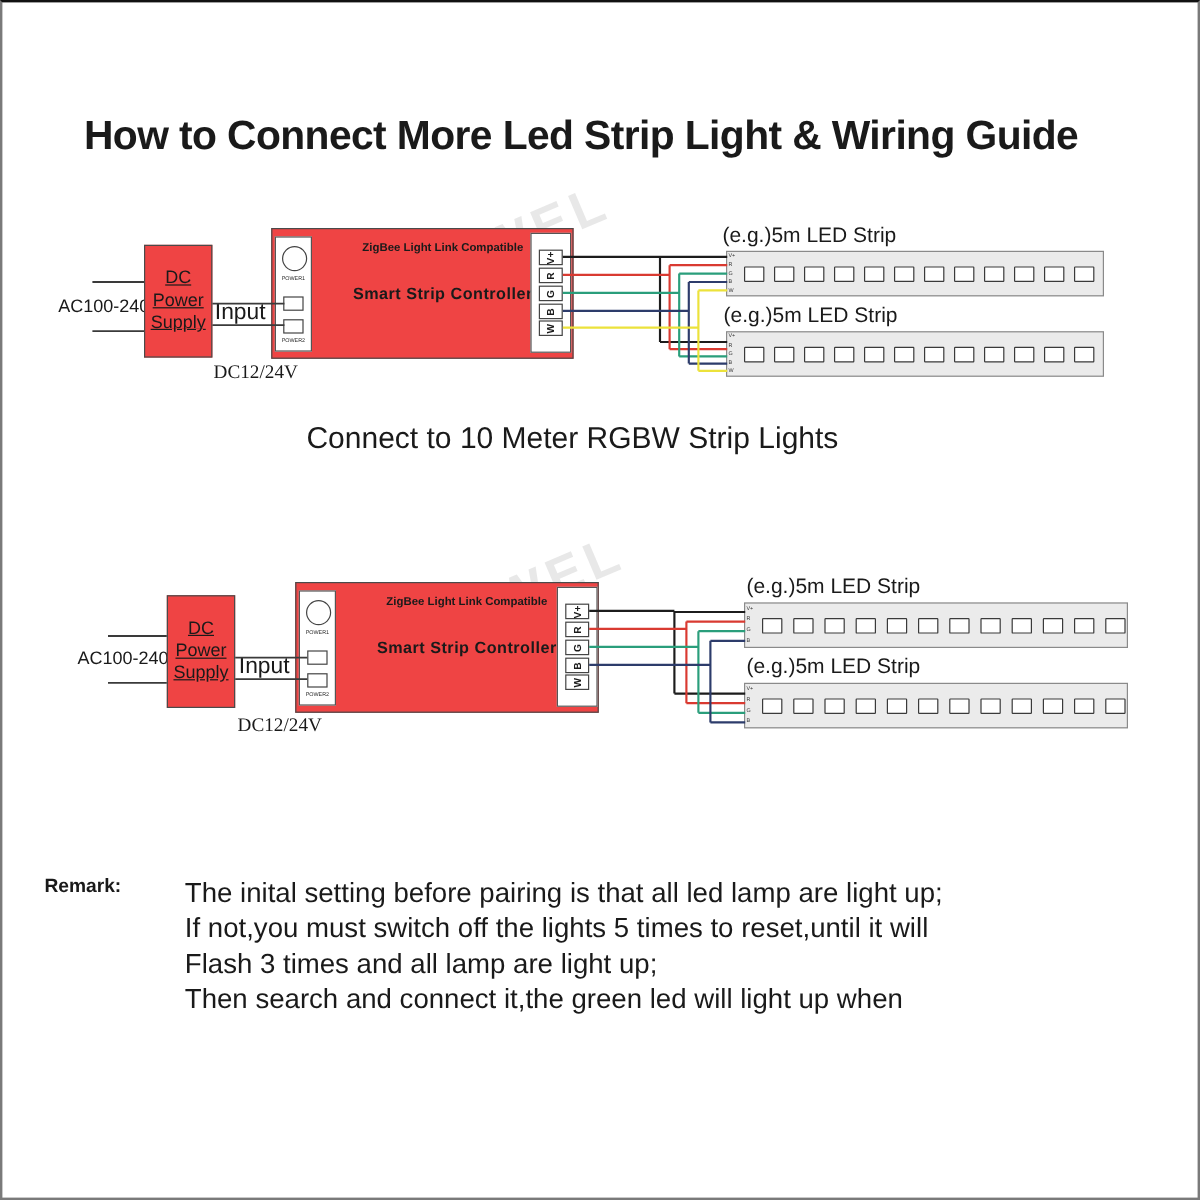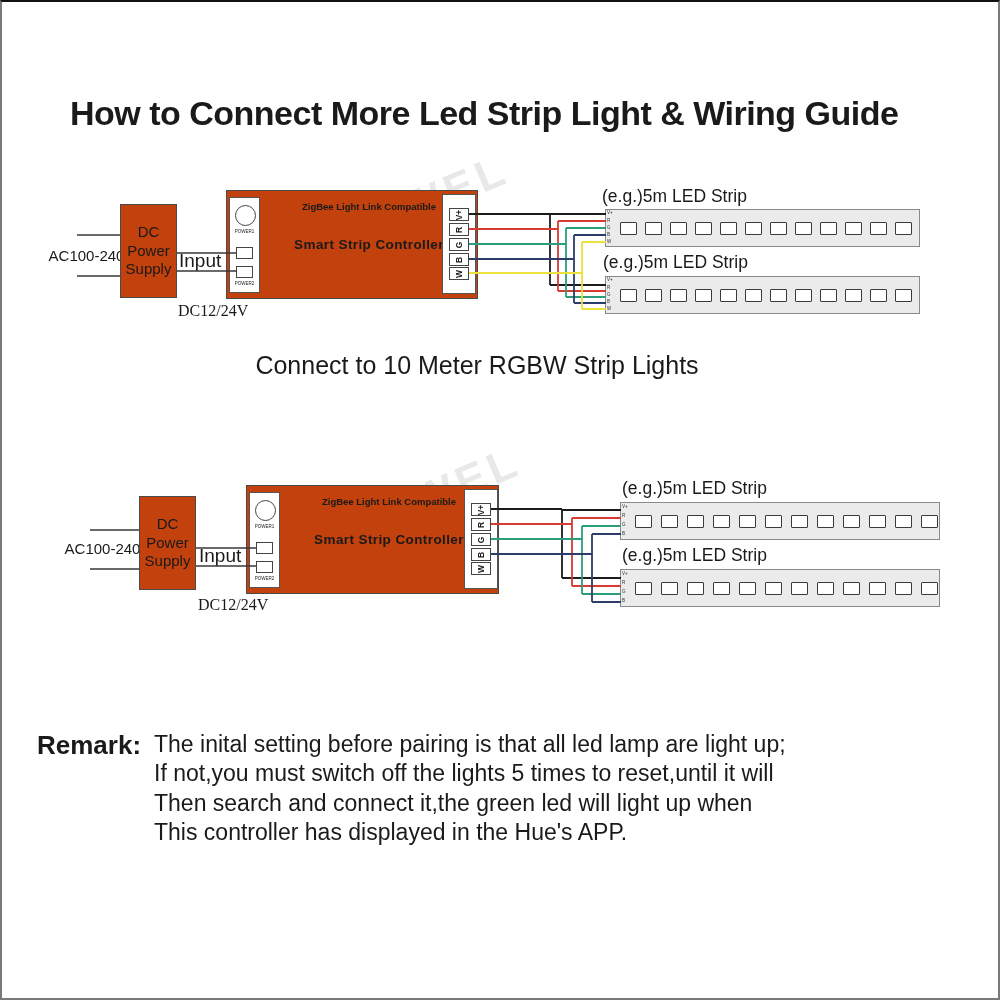--- a/index.html
+++ b/index.html
@@ -8,21 +8,21 @@
     background:#fff;overflow:hidden;
     border:2px solid #7a7a7a;border-top-color:#111;
     font-family:"Liberation Sans",sans-serif;color:#1a1a1a;
   }
   .abs{position:absolute;}
   .title{font-size:34px;font-weight:bold;letter-spacing:-0.5px;white-space:nowrap;}
   .caption{width:650px;text-align:center;font-size:25px;white-space:nowrap;margin-top:12px;}
   .lbl{font-size:15px;white-space:nowrap;}
   .input-lbl{font-size:19px;}
   .serif{font-family:"Liberation Serif",serif;font-size:16px;}
-  .box{border:1.5px solid #4a4a4a;background:#c2410c;box-sizing:border-box;}
+  .box{border:1.5px solid #4a4a4a;background:#ef4444;box-sizing:border-box;text-decoration:underline;}
   .psu{display:flex;flex-direction:column;align-items:center;justify-content:center;
        font-size:15px;line-height:1.25;text-align:center;}
   .panel{border:1px solid #555;background:#fff;box-sizing:border-box;}
   .knob{position:absolute;border:1.5px solid #444;border-radius:50%;background:#fff;box-sizing:border-box;}
   .plabel{position:absolute;width:100%;text-align:center;font-size:4.5px;letter-spacing:0;color:#222;}
   .psq{position:absolute;width:17px;height:12px;border:1.5px solid #444;background:#fff;box-sizing:border-box;}
   .compat{position:absolute;width:214px;text-align:center;font-size:9.5px;font-weight:bold;white-space:nowrap;}
   .cname{position:absolute;width:214px;text-align:center;font-size:13.5px;font-weight:bold;letter-spacing:0.4px;white-space:nowrap;}
   .tblock{position:absolute;width:34px;height:100px;border:1px solid #555;background:#fff;box-sizing:border-box;}
   .term{position:absolute;width:20px;height:13px;border:1.5px solid #444;background:#fff;box-sizing:border-box;}
@@ -31,21 +31,21 @@
   .strip-label{font-size:17.5px;white-space:nowrap;}
   .strip{position:absolute;height:38px;background:#ebebeb;border:1px solid #8a8a8a;box-sizing:border-box;}
   .pins{position:absolute;left:1px;top:0;height:100%;width:10px;display:flex;flex-direction:column;
         justify-content:space-around;align-items:flex-start;font-size:4.5px;line-height:1;color:#333;}
   .leds{position:absolute;left:0;top:0;right:0;bottom:0;display:flex;align-items:center;
         padding-left:14px;gap:8px;}
   .leds.wide{gap:9px;}
   .led{width:17px;height:13px;background:#fff;border:1.8px solid #3a3a3a;border-radius:1px;box-sizing:border-box;flex:0 0 auto;}
   .watermark{font-size:44px;font-weight:bold;letter-spacing:5px;color:rgba(80,80,80,0.13);
              white-space:nowrap;transform:rotate(-23deg);transform-origin:left center;pointer-events:none;}
-  .remark-label{font-size:26px;font-weight:bold;white-space:nowrap;}
+  .remark-label{font-size:16px;font-weight:bold;white-space:nowrap;}
   .remark-lines{font-size:23px;line-height:29.3px;white-space:nowrap;}
   svg.wires{position:absolute;left:0;top:0;pointer-events:none;}
 </style>
 </head>
 <body>
 
 <div class="page">
 
   <div class="abs title" style="left:68px;top:92px">How to Connect More Led Strip Light &amp; Wiring Guide</div>
 
@@ -248,17 +248,17 @@
     <path d="M489 507 H560 M560 508 V576 M560 508 H619 M560 576 H619" fill="none" stroke-width="1.8" stroke="#1c1c1c"></path>
     <path d="M489 522 H570 M570 516 V584 M570 516 H619 M570 584 H619" fill="none" stroke-width="1.8" stroke="#d93a31"></path>
     <path d="M489 537 H580 M580 524 V592 M580 524 H619 M580 592 H619" fill="none" stroke-width="1.8" stroke="#2a9e7b"></path>
     <path d="M489 552 H590 M590 532 V600 M590 532 H619 M590 600 H619" fill="none" stroke-width="1.8" stroke="#2d3c6b"></path>
   </svg>
 
   <div class="abs remark-label" style="left:35px;top:728px">Remark:</div>
   <div class="abs remark-lines" style="left:152px;top:728px">
     <div>The inital setting before pairing is that all led lamp are light up;</div>
     <div>If not,you must switch off the lights 5 times to reset,until it will</div>
+    <div>Flash 3 times and all lamp are light up;</div>
     <div>Then search and connect it,the green led will light up when</div>
-    <div>This controller has displayed in the Hue's APP.</div>
   </div>
 
 </div>
 
 </body></html>

